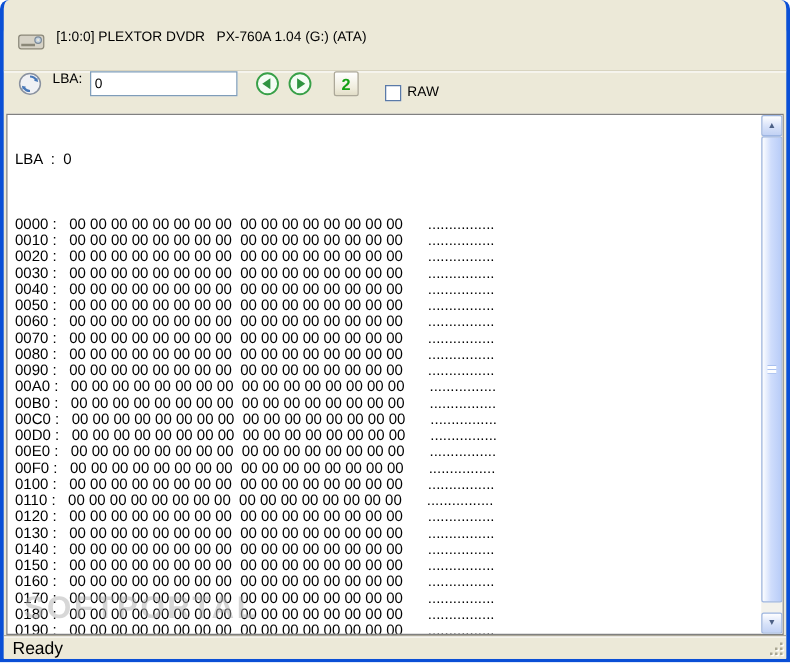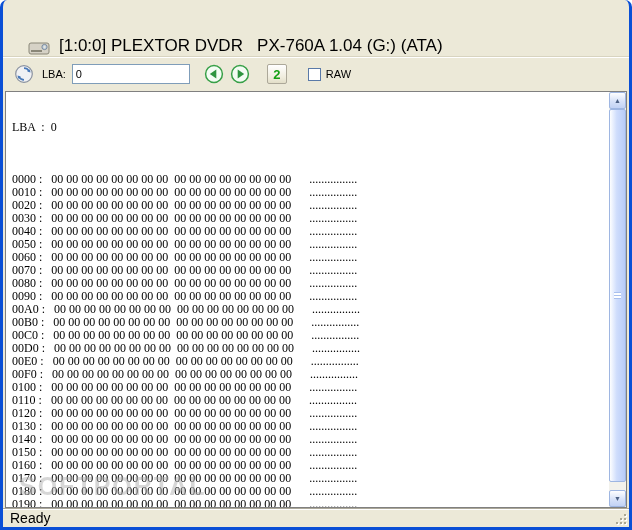--- a/index.html
+++ b/index.html
@@ -38,27 +38,27 @@
   }
   .btn-blue { background:linear-gradient(180deg,#9CBCF8 0%,#4E7EE8 25%,#2B5BD0 60%,#1E4CB8 100%); }
   .btn-close { background:linear-gradient(180deg,#F4A48C 0%,#E26740 25%,#CC4024 60%,#A82E12 100%); font-size:14px; font-weight:bold; }
   .glyph-min { position:absolute; left:4px; bottom:4px; width:8px; height:3px; background:#fff; }
   .glyph-max { width:9px; height:9px; border:1px solid #fff; border-top:3px solid #fff; }
 
   
   .client { position:absolute; top:24px; left:0; right:0; bottom:0; display:flex; flex-direction:column; background:#ECE9D8; }
 
   .device-row {
-    height:33px; flex:none; display:flex; align-items:flex-end;
-    padding-left:25px; font-size:17px; color:#000;
+    height:33px; flex:none; display:flex; align-items:flex-start;
+    padding-left:11px; font-size:11px; color:#000;
     border-bottom:1px solid #D8D4C0; box-shadow:0 1px 0 #FFFFFF;
   }
   .device-row .txt { margin-left:9px; white-space:pre; }
 
-  .toolbar-row { height:34px; flex:none; display:flex; align-items:center; padding-left:11px; }
+  .toolbar-row { height:34px; flex:none; display:flex; padding-left:11px; }
   .lba-label { font-size:11px; margin-left:8px; }
   .lba-input {
     margin-left:6px; width:118px; height:20px;
     border:1px solid #7F9DB9; background:#fff;
     font-size:11px; font-family:"Liberation Sans",sans-serif; padding:0 3px;
     outline:none;
   }
   .nav-btn { margin-left:6px; width:20px; height:20px; background:none; border:none; padding:0; cursor:default; }
   .nav-btn:first-of-type { margin-left:14px; }
   .btn-2 {
@@ -76,21 +76,21 @@
 
   
   .hex-area {
     flex:1; margin:0 2px; position:relative;
     background:#fff; border:1px solid #808080;
     overflow:hidden;
   }
   .hex-content {
     position:absolute; top:0; left:0; right:17px; bottom:0;
     overflow:hidden; padding:3px 0 0 6px;
-    font-family:Liberation Serif, serif; font-size:12px; line-height:13px;
+    font-family:Liberation Sans, sans-serif; font-size:12px; line-height:13px;
     white-space:pre; color:#000;
   }
   .hex-header { margin-bottom:13px; }
   .hexrow { height:13px; }
 
   
   .scrollbar { position:absolute; top:0; right:0; bottom:0; width:17px; background:#F3F2EC; }
   .sb-btn {
     position:absolute; left:0; width:17px; height:17px;
     background:linear-gradient(180deg,#FEFEFF,#D7E2F9 55%,#C2D2F4);

